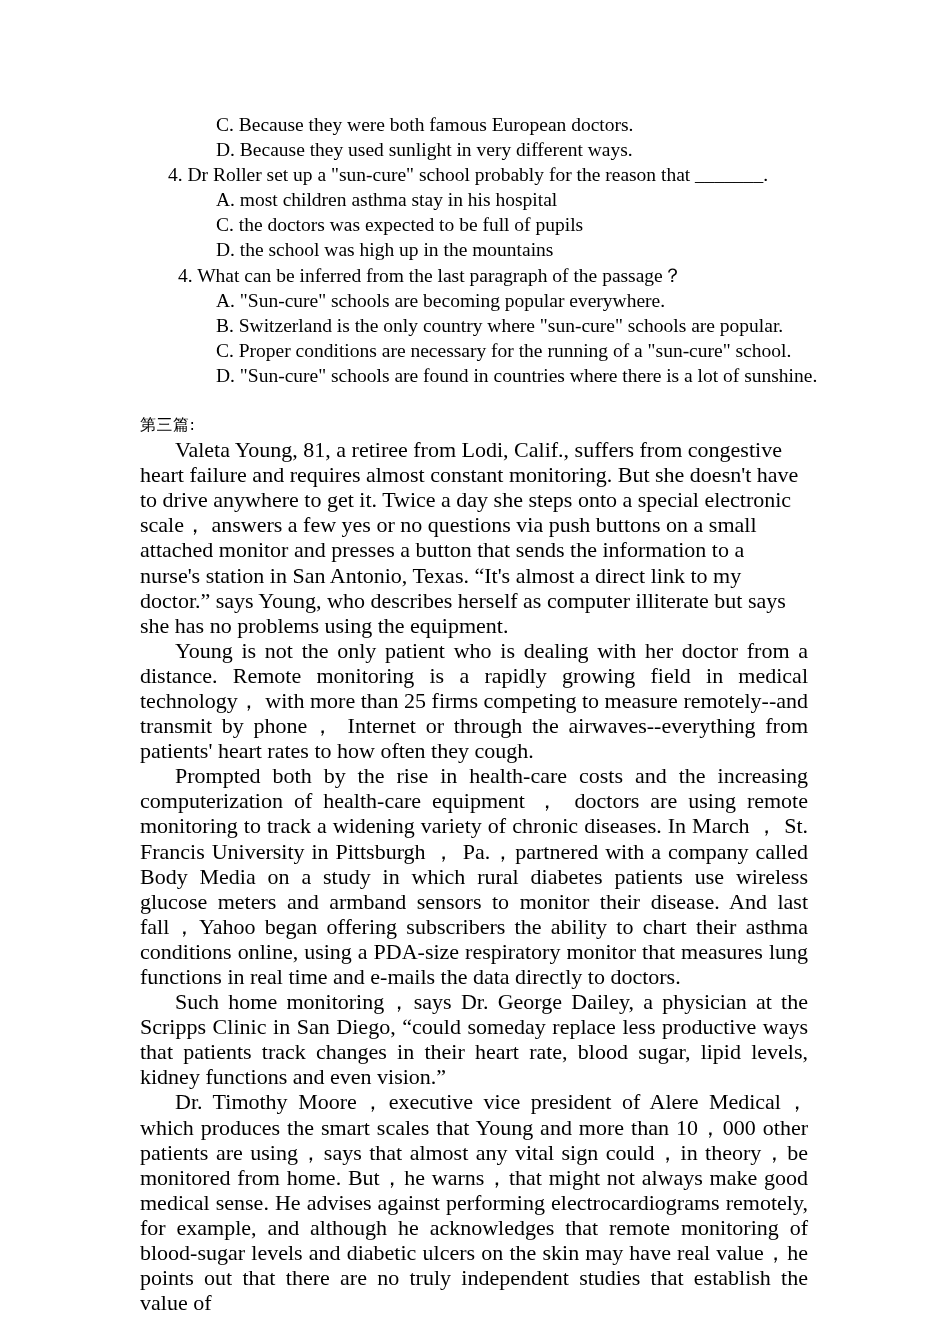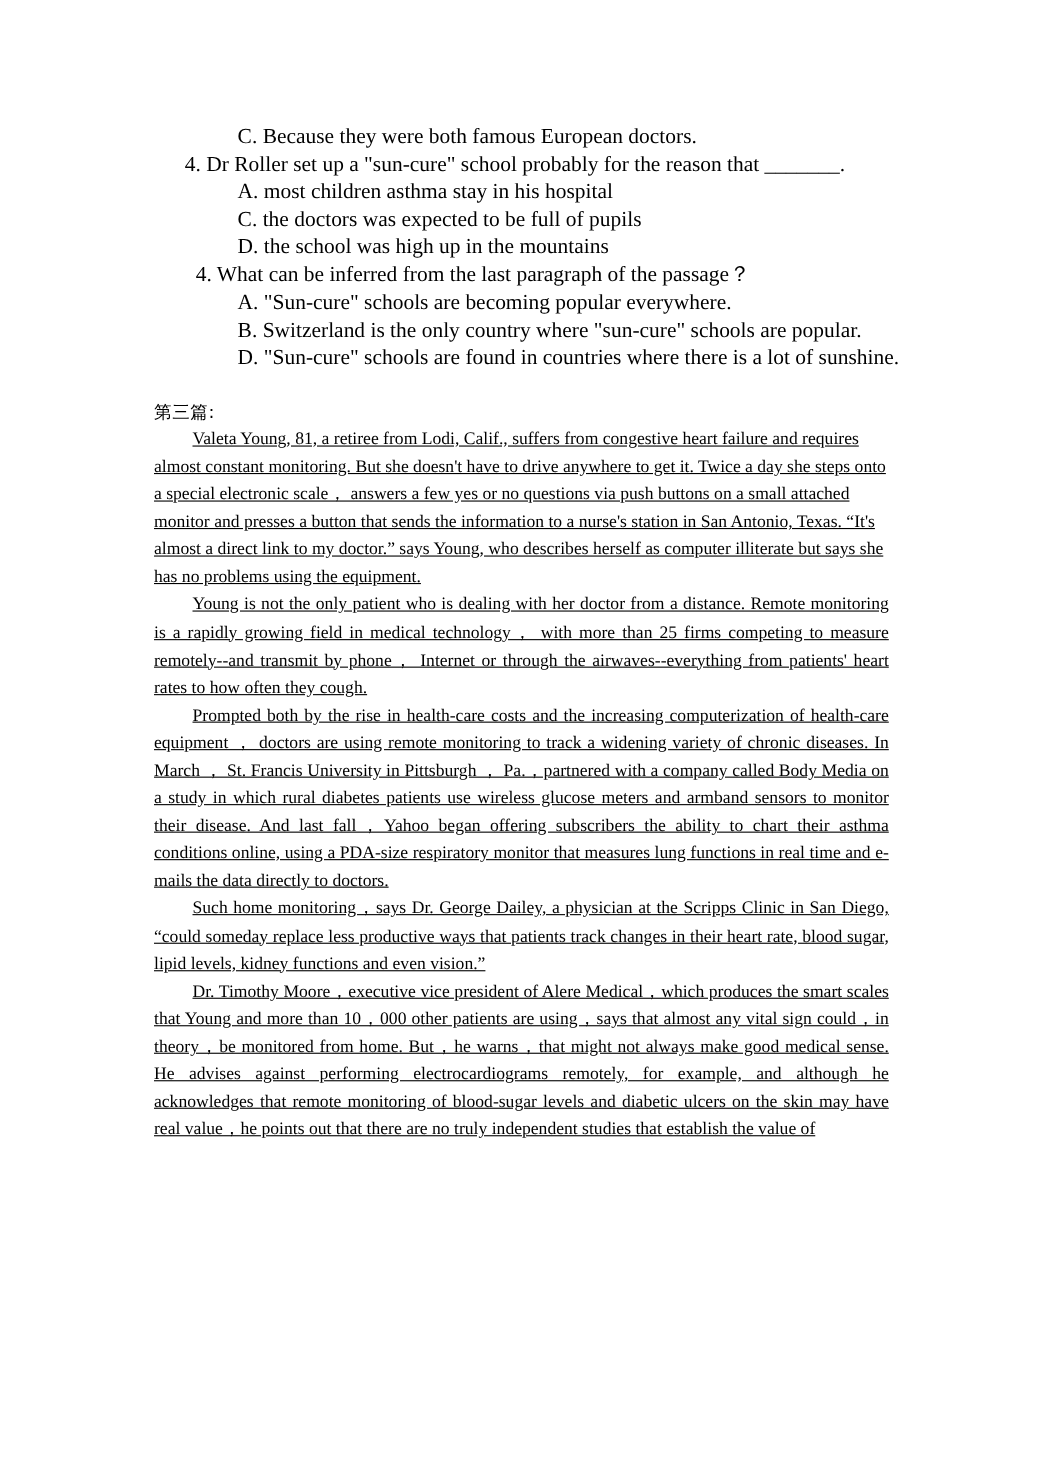--- a/index.html
+++ b/index.html
@@ -45,50 +45,51 @@
     margin: 0;
     font-size: 16px;
     line-height: 25px;
     padding-top: 24px;
     font-family: "DejaVu Sans", "Liberation Sans", sans-serif;
     letter-spacing: 0.5px;
   }
   
   .passage {
     margin: 0;
-    font-size: 16px;
+    font-size: 22px;
     line-height: 25.1px;
-    text-decoration: underline;
   }
   .passage p {
     margin: 0;
     text-indent: 35px;
   }
   .passage p.just {
     text-align: justify;
     text-align-last: left;
   }
   .passage p.ragged {
     text-align: left;
   }
 </style>
 </head>
 <body>
 
 <div class="page">
 
   <div class="mc-block">
       <div class="opt-line">C. Because they were both famous European doctors.</div>
+      <div class="opt-line">D. Because they used sunlight in very different ways.</div>
       <div class="q-line">4. Dr Roller set up a "sun-cure" school probably for the reason that _______.</div>
       <div class="opt-line">A. most children asthma stay in his hospital</div>
       <div class="opt-line">C. the doctors was expected to be full of pupils</div>
       <div class="opt-line">D. the school was high up in the mountains</div>
       <div class="q-line q4">4. What can be inferred from the last paragraph of the passage？</div>
       <div class="opt-line">A. "Sun-cure" schools are becoming popular everywhere.</div>
       <div class="opt-line">B. Switzerland is the only country where "sun-cure" schools are popular.</div>
+      <div class="opt-line">C. Proper conditions are necessary for the running of a "sun-cure" school.</div>
       <div class="opt-line">D. "Sun-cure" schools are found in countries where there is a lot of sunshine.</div>
     </div>
 
   <div class="section-heading">第三篇:</div>
 
   <div class="passage">
       <p class="ragged">Valeta Young, 81, a retiree from Lodi, Calif., suffers from congestive heart failure and requires almost constant monitoring. But she doesn't have to drive anywhere to get it. Twice a day she steps onto a special electronic scale，  answers a few yes or no questions via push buttons on a small attached monitor and presses a button that sends the information to a nurse's station in San Antonio,  Texas. “It's almost a direct link to my doctor.” says Young, who describes herself as computer illiterate but says she has no problems using the equipment.</p>
       <p class="just">Young is not the only patient who is dealing with her doctor from a distance. Remote monitoring is a rapidly growing field in medical technology，  with more than 25 firms competing to measure remotely--and transmit by phone，  Internet or through the airwaves--everything from patients' heart rates to how often they cough.</p>
       <p class="just">Prompted both by the rise in health-care costs and the increasing computerization of health-care equipment ，  doctors are using remote monitoring to track a widening variety of chronic diseases. In March ，  St. Francis University in Pittsburgh ，  Pa.，partnered with a company called Body Media on a study in which rural diabetes patients use wireless glucose meters and armband sensors to monitor their disease. And last fall，Yahoo began offering subscribers the ability to chart their asthma conditions online, using a PDA-size respiratory monitor that measures lung functions in real time and e-mails the data directly to doctors.</p>
       <p class="just">Such home monitoring，says Dr. George Dailey, a physician at the Scripps Clinic in San Diego, “could someday replace less productive ways that patients track changes in their heart rate, blood sugar, lipid levels, kidney functions and even vision.”</p>

